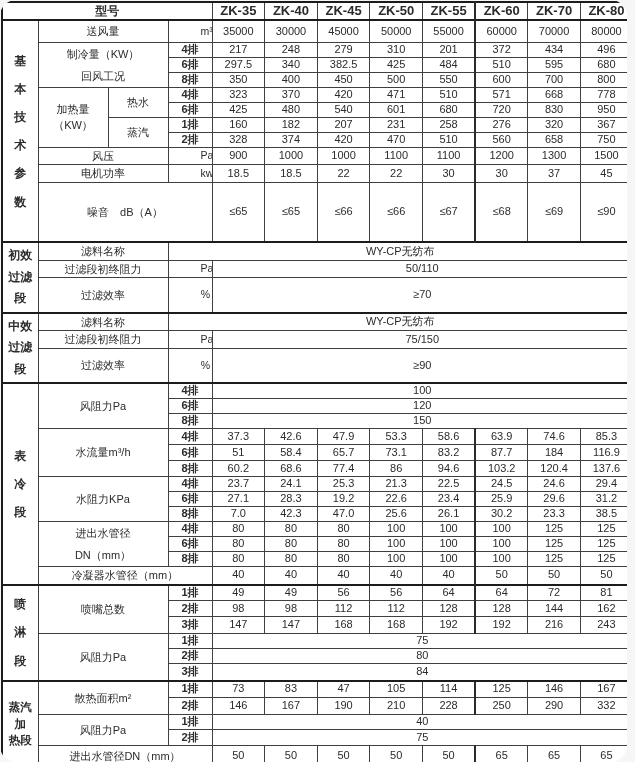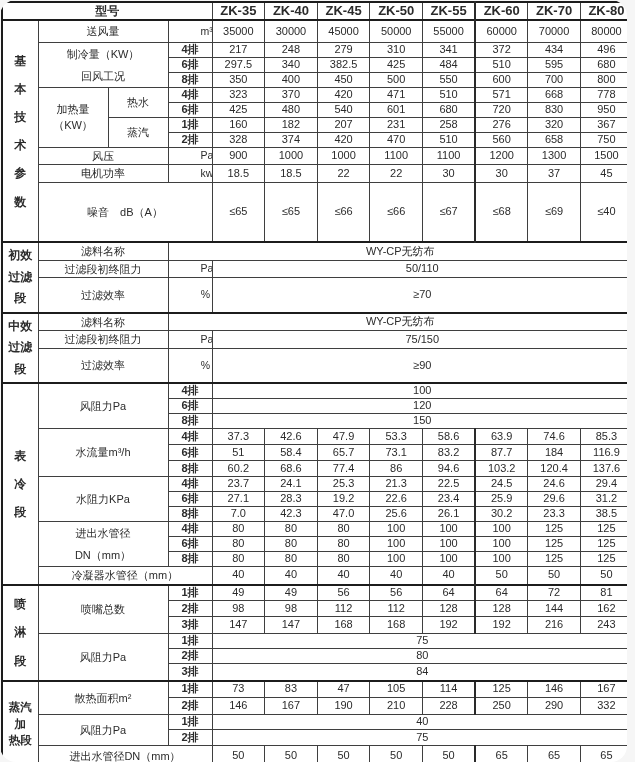--- a/index.html
+++ b/index.html
@@ -91,21 +91,21 @@
           <td class="k-val">70000</td>
           <td class="k-val">80000</td>
         </tr>
         <tr style="height: 15px; margin-top: 6px;">
           <td colspan="2" rowspan="3" class="k-lab spread">制冷量（KW）<br>回风工况</td>
           <td class="k-rk">4排</td>
           <td class="k-val">217</td>
           <td class="k-val">248</td>
           <td class="k-val">279</td>
           <td class="k-val">310</td>
-          <td class="k-val">341</td>
+          <td class="k-val">201</td>
           <td class="k-val tl">372</td>
           <td class="k-val">434</td>
           <td class="k-val">496</td>
         </tr>
         <tr style="height: 15px;">
           <td class="k-rk">6排</td>
           <td class="k-val">297.5</td>
           <td class="k-val">340</td>
           <td class="k-val">382.5</td>
           <td class="k-val">425</td>
@@ -198,21 +198,21 @@
         </tr>
         <tr style="height: 60px;">
           <td colspan="3" class="k-lab">噪音　dB（A）</td>
           <td class="k-val">≤65</td>
           <td class="k-val">≤65</td>
           <td class="k-val">≤66</td>
           <td class="k-val">≤66</td>
           <td class="k-val">≤67</td>
           <td class="k-val tl">≤68</td>
           <td class="k-val">≤69</td>
-          <td class="k-val">≤40</td>
+          <td class="k-val">≤90</td>
         </tr>
         <tr class="sec-start" style="height: 16px;">
           <td rowspan="3" class="k-sec sec2">初效<br>过滤<br>段</td>
           <td colspan="2" class="k-lab">滤料名称</td>
           <td colspan="9" class="k-val">WY-CP无纺布</td>
         </tr>
         <tr style="height: 17px;">
           <td colspan="2" class="k-lab">过滤段初终阻力</td>
           <td class="k-unit">Pa</td>
           <td colspan="8" class="k-val">50/110</td>

